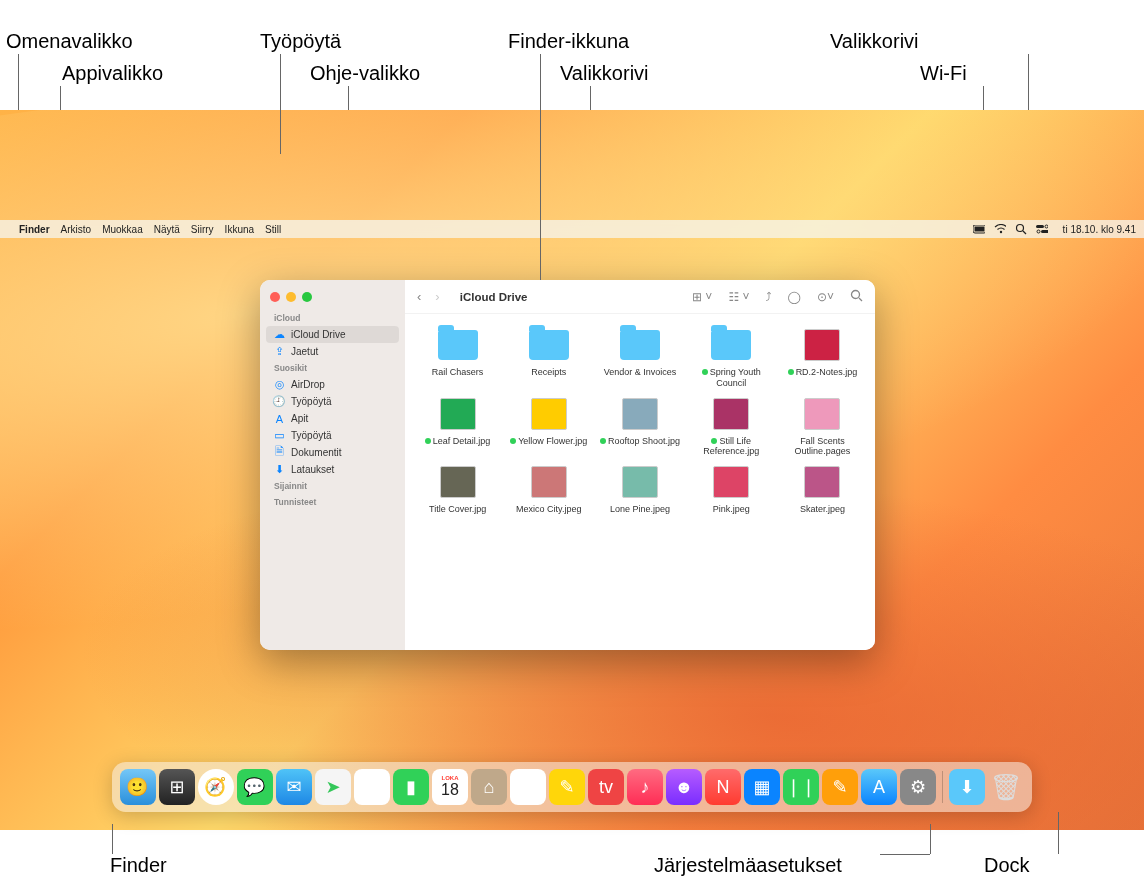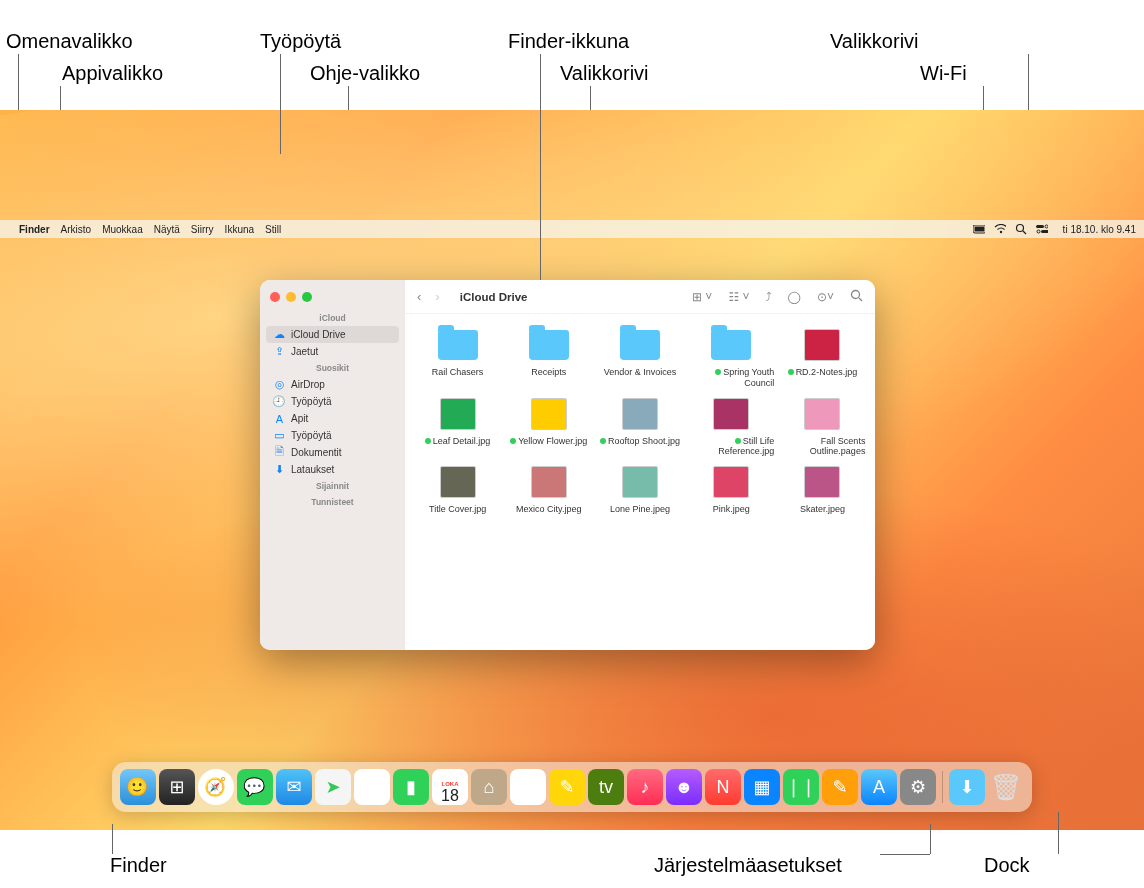--- a/index.html
+++ b/index.html
@@ -25,59 +25,59 @@
 .menubar .bold { font-weight: 600; }
 .apple-logo { font-size: 11px; }
 .status-ic { width: 12px; height: 12px; display: inline-flex; align-items: center; justify-content: center; }
 
 
 .finder { position: absolute; top: 280px; left: 260px; width: 615px; height: 370px; background: #fff; border-radius: 10px; box-shadow: 0 12px 40px rgba(0,0,0,0.35); display: flex; overflow: hidden; z-index: 15; }
 .sidebar { width: 145px; background: rgba(237,232,228,0.9); padding: 8px 0; font-size: 10px; }
 .traffic { padding: 4px 10px 8px; display: flex; gap: 6px; }
 .traffic span { width: 10px; height: 10px; border-radius: 50%; }
 .tl-r { background: #ff5f57; } .tl-y { background: #febc2e; } .tl-g { background: #28c840; }
-.side-section { font-size: 8.5px; color: #888; padding: 3px 14px; font-weight: 600; text-align: center; }
+.side-section { font-size: 8.5px; color: #888; padding: 3px 14px; font-weight: 600; }
 .side-item { padding: 3px 10px 3px 14px; display: flex; align-items: center; gap: 6px; color: #333; }
 .side-item.sel { background: rgba(0,0,0,0.07); border-radius: 4px; margin: 0 6px; padding-left: 8px; }
 .side-ic { width: 11px; height: 11px; display: inline-flex; align-items: center; justify-content: center; color: #0a84ff; font-size: 11px; }
 
 .finder-main { flex: 1; background: #fff; display: flex; flex-direction: column; }
 .toolbar { height: 34px; display: flex; align-items: center; padding: 0 12px; gap: 10px; border-bottom: 1px solid rgba(0,0,0,0.05); }
 .tb-nav { display: flex; gap: 14px; color: #888; font-size: 13px; }
 .tb-title { font-weight: 600; font-size: 11.5px; margin-left: 10px; color: #333; }
 .tb-right { margin-left: auto; display: flex; gap: 16px; color: #888; font-size: 12px; align-items: center; }
 
 .file-grid { flex: 1; padding: 12px 8px; display: grid; grid-template-columns: repeat(5, 1fr); gap: 6px 2px; align-content: start; }
 .file-item { display: flex; flex-direction: column; align-items: center; text-align: center; font-size: 9px; color: #333; }
 .file-icon { width: 46px; height: 38px; margin-bottom: 3px; display: flex; align-items: center; justify-content: center; }
 .folder { width: 40px; height: 30px; background: #5ac8fa; border-radius: 3px 3px 4px 4px; position: relative; }
 .folder::before { content: ''; position: absolute; top: -5px; left: 0; width: 16px; height: 6px; background: #5ac8fa; border-radius: 3px 3px 0 0; }
 .thumb { width: 36px; height: 32px; border: 1px solid #ccc; border-radius: 2px; }
 .tag-dot { width: 6px; height: 6px; border-radius: 50%; background: #30d158; display: inline-block; margin-right: 2px; }
-.file-label { max-width: 86px; line-height: 1.2; text-align: right; }
+.file-label { max-width: 86px; line-height: 1.2; }
 
 
 .dock { position: absolute; bottom: 18px; left: 50%; transform: translateX(-50%); height: 50px; padding: 4px 8px; background: rgba(240,235,230,0.55); border-radius: 14px; display: flex; align-items: center; gap: 3px; box-shadow: 0 4px 20px rgba(0,0,0,0.2); z-index: 18; }
 .dock-item { width: 36px; height: 36px; border-radius: 8px; display: flex; align-items: center; justify-content: center; font-size: 18px; color: #fff; }
 .dock-sep { width: 1px; height: 32px; background: rgba(0,0,0,0.2); margin: 0 3px; }
 
 
 .bg-finder { background: linear-gradient(#74c7f7,#2a8fdb); }
 .bg-lp { background: linear-gradient(#555,#222); }
 .bg-safari { background: #fff; color:#1e88e5; border-radius:50%;}
 .bg-msg { background: #30d158; }
 .bg-mail { background: linear-gradient(#4fc3f7,#1e88e5); }
 .bg-maps { background: #f5f5f5; color:#34c759;}
 .bg-photos { background: #fff; }
 .bg-ft { background: #30d158; }
-.bg-cal { background: #fff; color:#ff3b30;justify-content:flex-end; }
+.bg-cal { background: #fff; color:#ff3b30; }
 .bg-contacts { background: #bfa88a; }
 .bg-rem { background: #fff; }
 .bg-notes { background: #ffd60a; }
-.bg-tv { background: #4d7c0f; }
+.bg-tv { background: #ef4444; }
 .bg-music { background: linear-gradient(#ff6b81,#ff2d55); }
 .bg-pod { background: linear-gradient(#b65cff,#7a2dff); }
 .bg-news { background: linear-gradient(#ff6b6b,#ff3b30); }
 .bg-key { background: #0a84ff; }
 .bg-num { background: #30d158; }
 .bg-pages { background: #ff9f0a; }
 .bg-store { background: linear-gradient(#5ac8fa,#0a84ff); }
 .bg-sys { background: #888; }
 .bg-dl { background: #5ac8fa; }
 .bg-trash { background: transparent; }

